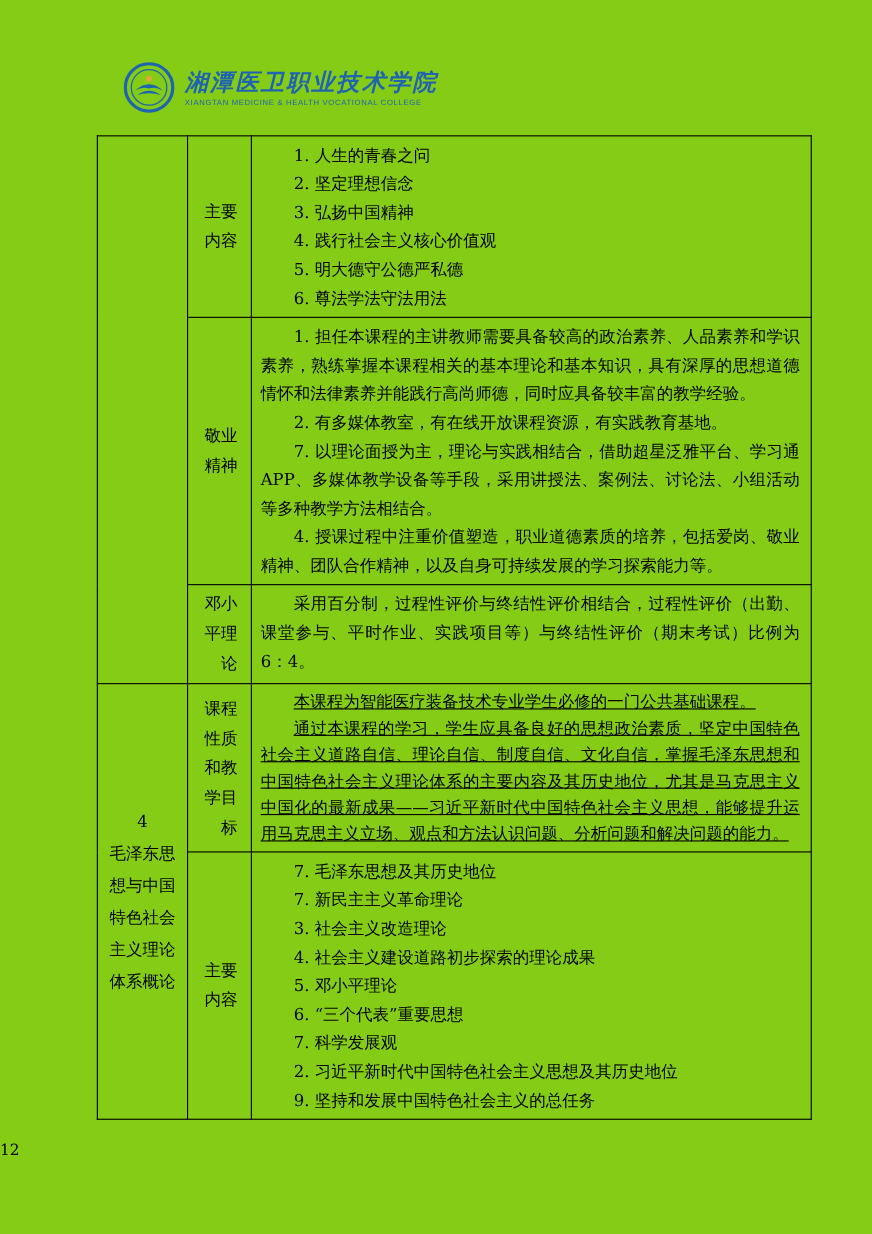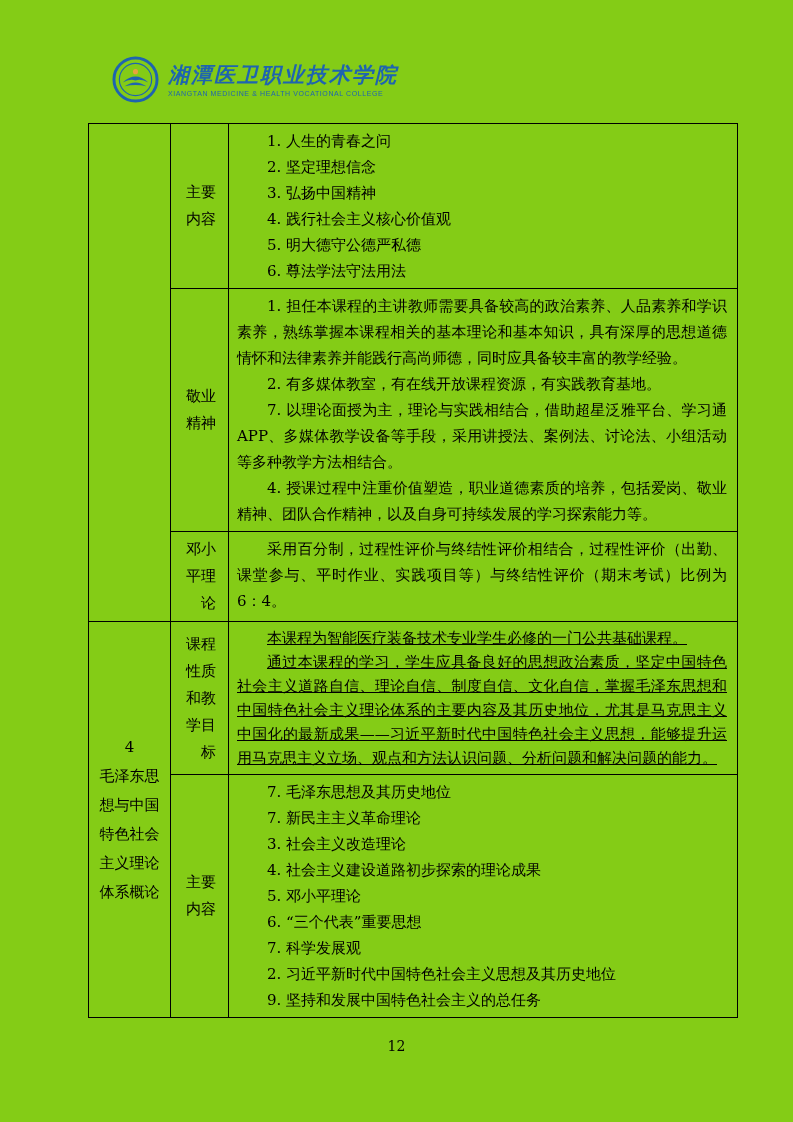--- a/index.html
+++ b/index.html
@@ -81,21 +81,21 @@
   }
   td.col-content.tight { line-height: 24px; text-decoration: underline; }
   .para, .item { text-indent: 2em; }
 
   
   .page-number {
     position: absolute;
     top: 1038px;
     left: 0;
     width: 100%;
-    text-align: center;
+    text-align: left;
     font-size: 14px;
   }
 </style>
 </head>
 <body>
 
 <div class="page">
 
   <div class="header">
     <svg class="logo-circle" viewBox="0 0 48 48" aria-hidden="true">

